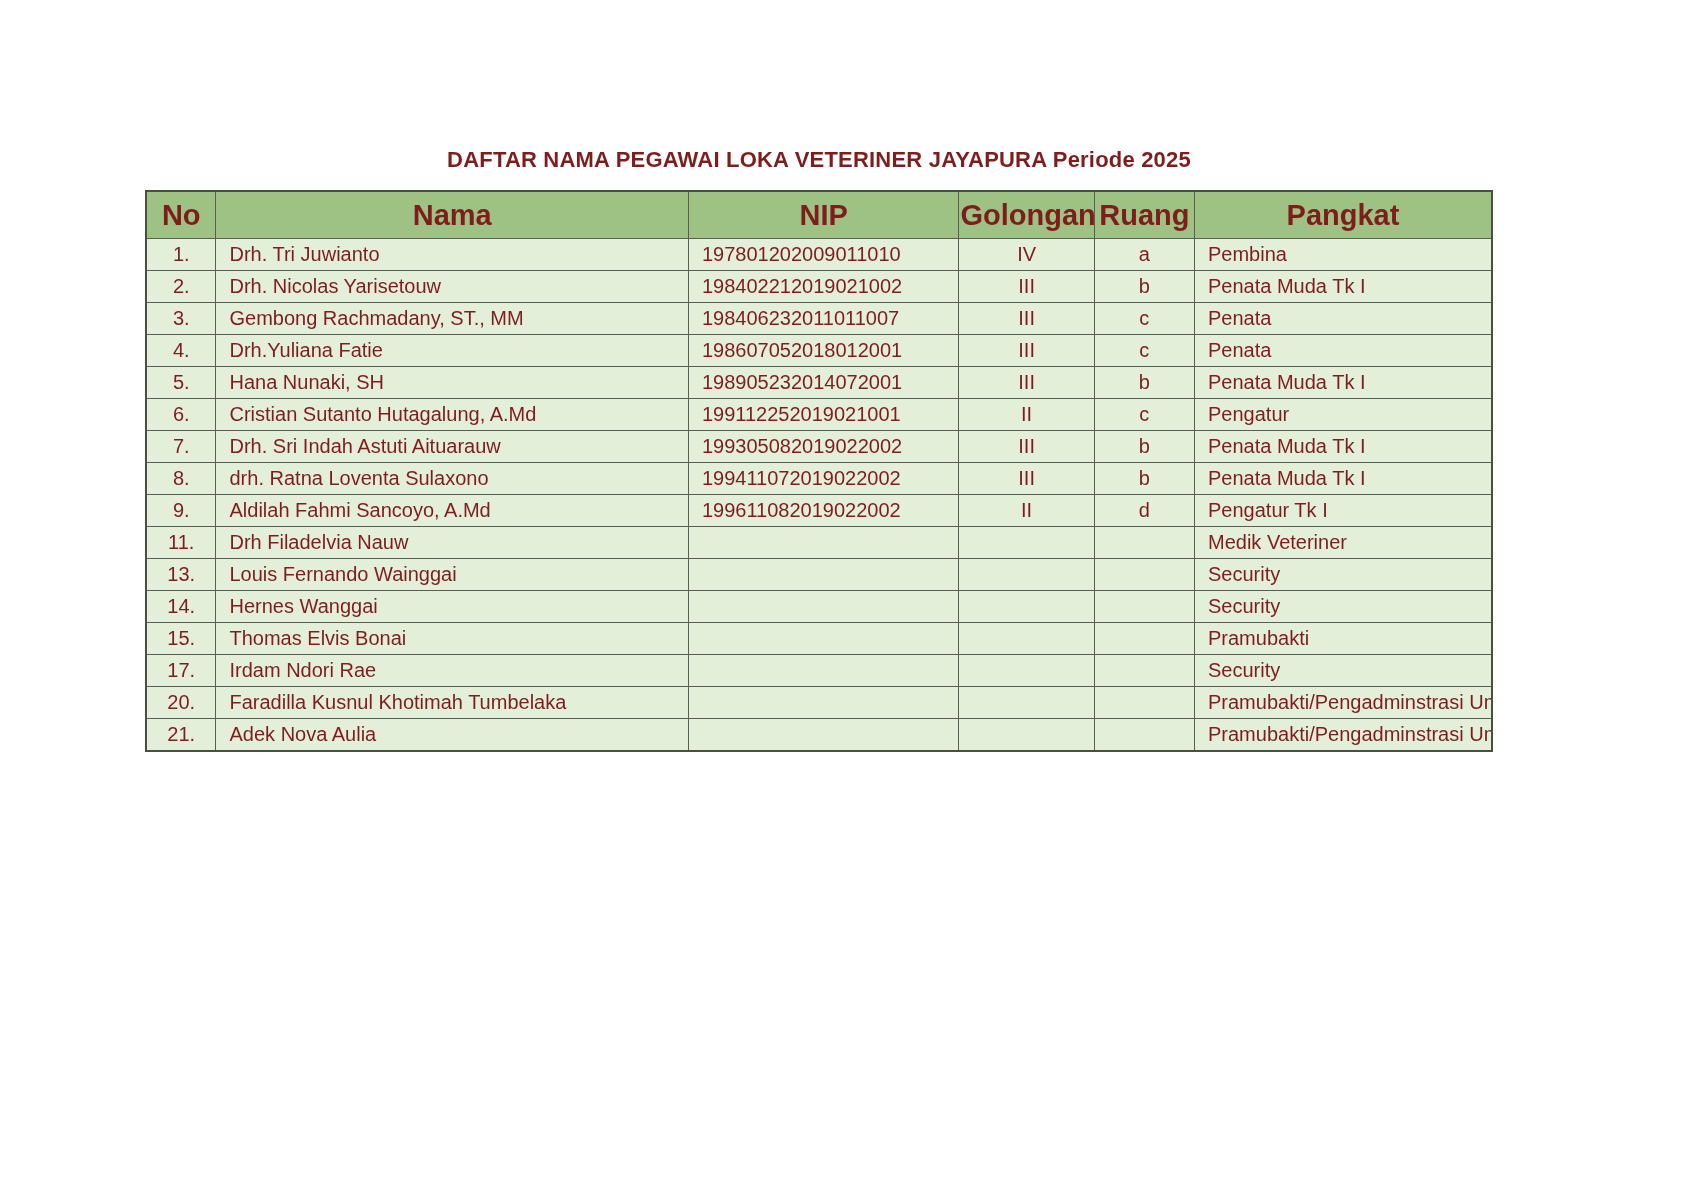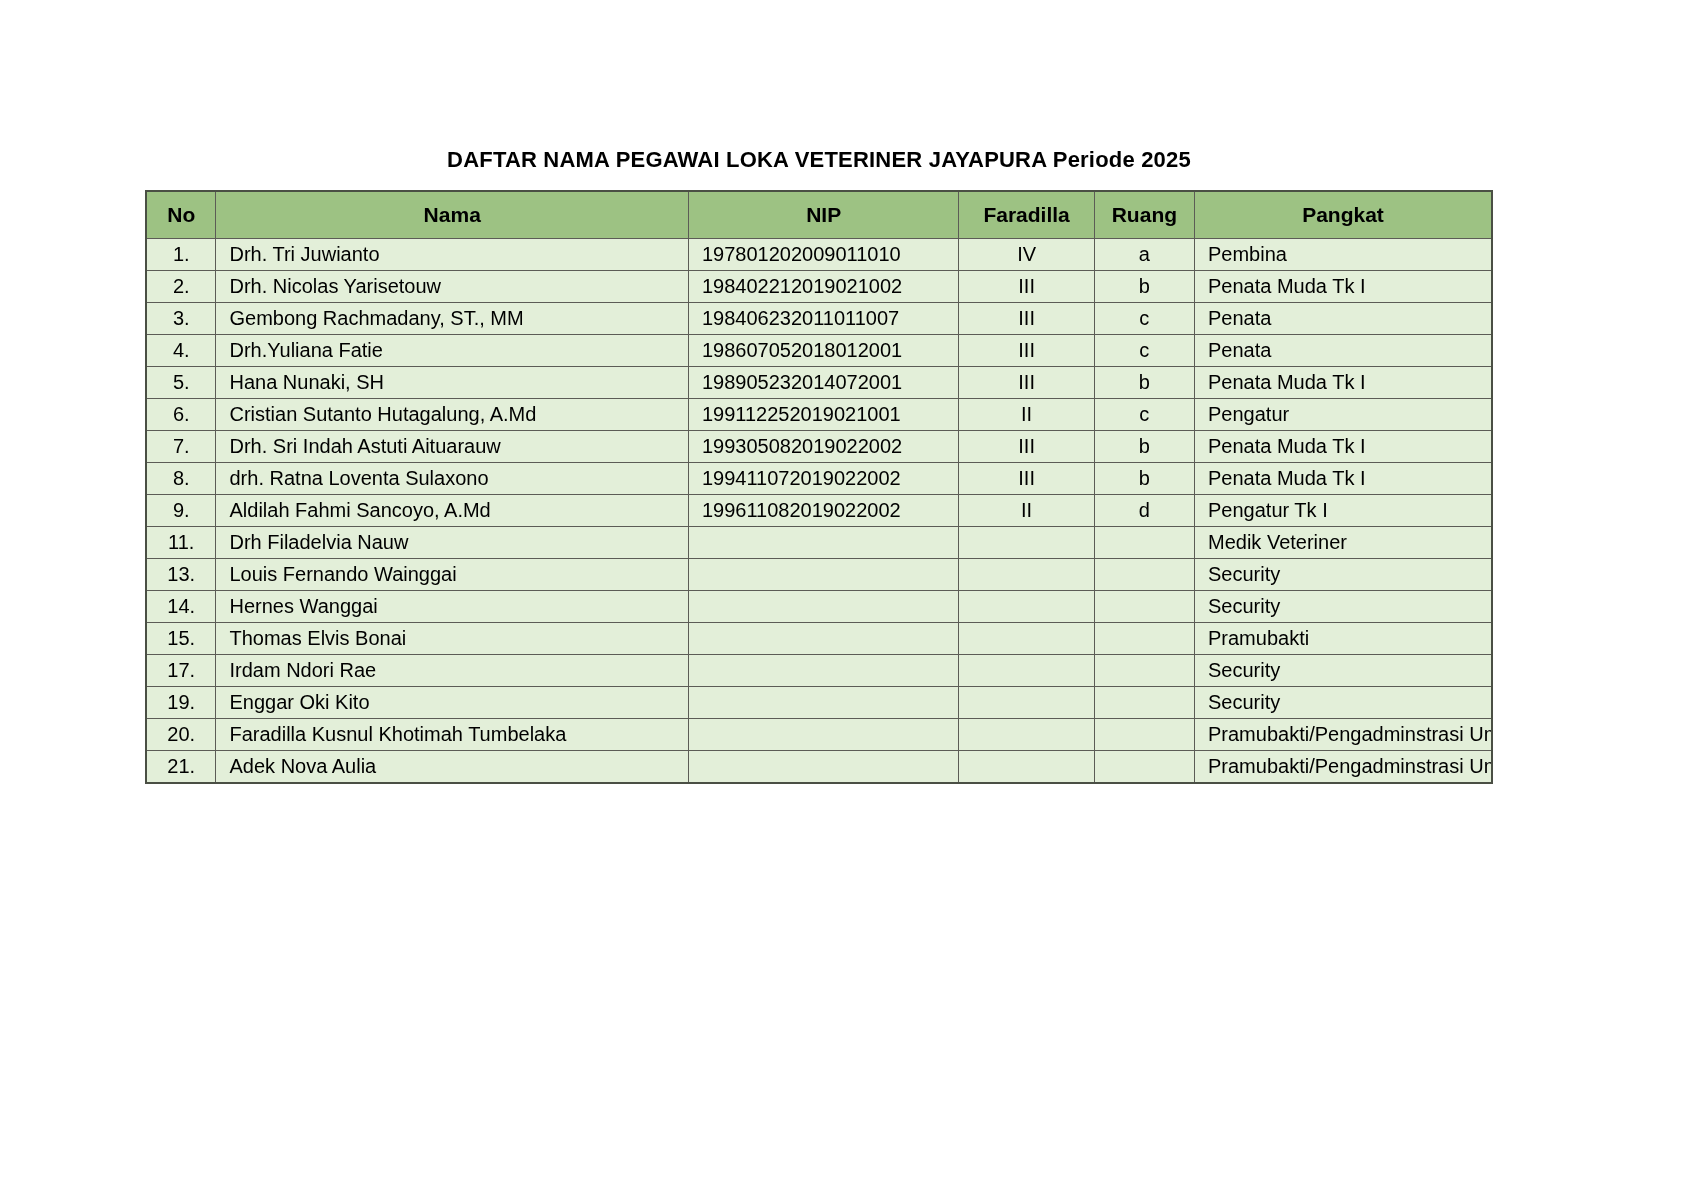--- a/index.html
+++ b/index.html
@@ -2,21 +2,21 @@
 <html><head>
 <meta charset="utf-8">
 <style>
   html, body { margin: 0; padding: 0; background: #ffffff; }
   .page {
     position: relative;
     width: 1683px;
     height: 860px;
     background: #ffffff;
     font-family: "Liberation Sans", sans-serif;
-    color: #000000;
+    color: #7f1d1d;
     overflow: hidden;
   }
   .doc-title {
     position: absolute;
     top: 147px;
     left: 145px;
     width: 1348px;
     text-align: center;
     font-size: 22px;
     font-weight: bold;
@@ -36,21 +36,21 @@
     border: 2px solid var(--border-dark, #4a4f44);
   }
   table.staff th, table.staff td {
     border: 1px solid var(--border, #5c5c56);
     overflow: hidden;
     white-space: nowrap;
   }
   table.staff th {
     background: var(--header-bg, #9dc283);
     height: 44px;
-    font-size: 21px;
+    font-size: 29px;
     font-weight: bold;
     text-align: center;
     vertical-align: middle;
   }
   table.staff td {
     background: var(--row-bg, #e3efd9);
     height: 29px;
     font-size: 20px;
     vertical-align: middle;
   }
@@ -78,21 +78,21 @@
           <col class="c-nip">
         <col class="c-golongan">
           <col class="c-ruang">
           <col class="c-pangkat">
       </colgroup>
       <thead>
         <tr>
           <th>No</th>
           <th>Nama</th>
           <th>NIP</th>
-          <th>Faradilla</th>
+          <th>Golongan</th>
           <th>Ruang</th>
           <th>Pangkat</th>
         </tr>
       </thead>
       <tbody>
           <tr>
             <td class="al-c">1.</td>
             <td class="al-l">Drh. Tri Juwianto</td>
             <td class="al-l">197801202009011010</td>
             <td class="al-c">IV</td>
@@ -197,28 +197,20 @@
           </tr>
           <tr>
             <td class="al-c">17.</td>
             <td class="al-l">Irdam Ndori Rae</td>
             <td class="al-l"></td>
             <td class="al-c"></td>
             <td class="al-c"></td>
             <td class="al-l">Security</td>
           </tr>
           <tr>
-            <td class="al-c">19.</td>
-            <td class="al-l">Enggar Oki Kito</td>
-            <td class="al-l"></td>
-            <td class="al-c"></td>
-            <td class="al-c"></td>
-            <td class="al-l">Security</td>
-          </tr>
-          <tr>
             <td class="al-c">20.</td>
             <td class="al-l">Faradilla Kusnul Khotimah Tumbelaka</td>
             <td class="al-l"></td>
             <td class="al-c"></td>
             <td class="al-c"></td>
             <td class="al-l">Pramubakti/Pengadminstrasi Umum</td>
           </tr>
           <tr>
             <td class="al-c">21.</td>
             <td class="al-l">Adek Nova Aulia</td>

